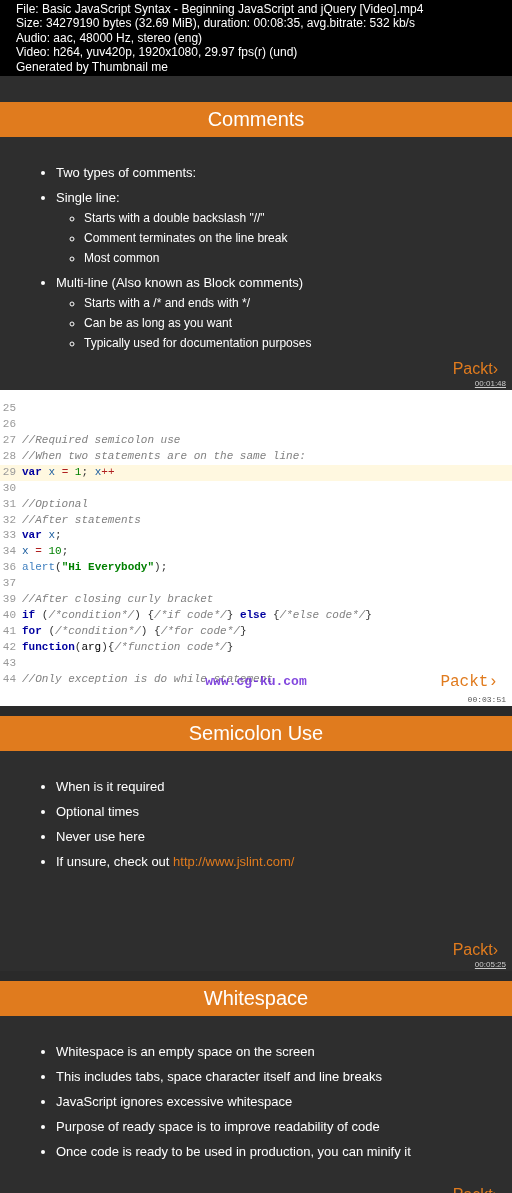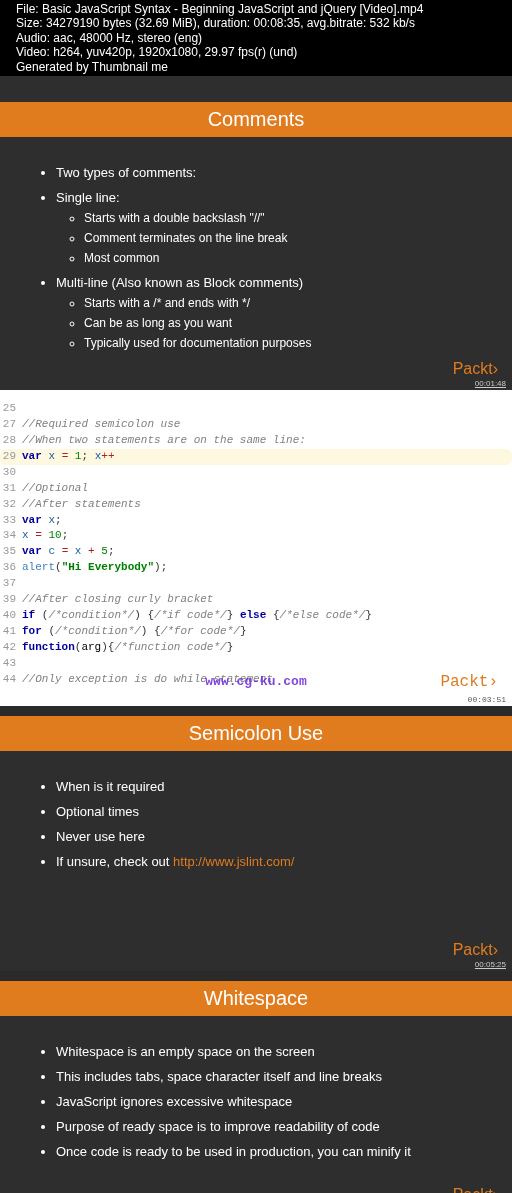--- a/index.html
+++ b/index.html
@@ -56,21 +56,21 @@
     .code-block {
       background: #fff;
       color: #333;
       font-family: Consolas, "Courier New", monospace;
       font-size: 11px;
       position: relative;
       padding: 11px 0 18px 0;
       line-height: 1.45;
     }
     .code-line { display: flex; }
-    .code-line.hl { background: #fff8e0; border-radius: 6px; }
+    .code-line.hl { background: #fff8e0; }
     .ln {
       width: 22px;
       text-align: right;
       color: #999;
       padding-right: 6px;
       flex-shrink: 0;
       user-select: none;
     }
     .code { white-space: pre; }
     .c-comment { color: #808080; font-style: italic; }
@@ -149,20 +149,24 @@
   <div class="packt-logo">Packt›</div>
   <div class="timestamp">00:01:48</div>
 </div>
 
 <div class="code-block" id="code-block">
     <div class="code-line">
       <span class="ln">25</span>
       <span class="code"></span>
     </div>
     <div class="code-line">
+      <span class="ln">26</span>
+      <span class="code"></span>
+    </div>
+    <div class="code-line">
       <span class="ln">27</span>
       <span class="code"><span class="c-comment">//Required semicolon use</span></span>
     </div>
     <div class="code-line">
       <span class="ln">28</span>
       <span class="code"><span class="c-comment">//When two statements are on the same line:</span></span>
     </div>
     <div class="code-line hl">
       <span class="ln">29</span>
       <span class="code"><span class="c-kw">var</span> <span class="c-var">x</span> <span class="c-op">=</span> <span class="c-num">1</span>; <span class="c-var">x</span><span class="c-op">++</span></span>
@@ -179,24 +183,20 @@
       <span class="ln">32</span>
       <span class="code"><span class="c-comment">//After statements</span></span>
     </div>
     <div class="code-line">
       <span class="ln">33</span>
       <span class="code"><span class="c-kw">var</span> <span class="c-var">x</span>;</span>
     </div>
     <div class="code-line">
       <span class="ln">34</span>
       <span class="code"><span class="c-var">x</span> <span class="c-op">=</span> <span class="c-num">10</span>;</span>
-    </div>
-    <div class="code-line">
-      <span class="ln">35</span>
-      <span class="code"><span class="c-kw">var</span> <span class="c-var">c</span> <span class="c-op">=</span> <span class="c-var">x</span> <span class="c-op">+</span> <span class="c-num">5</span>;</span>
     </div>
     <div class="code-line">
       <span class="ln">36</span>
       <span class="code"><span class="c-func">alert</span>(<span class="c-str">"Hi Everybody"</span>);</span>
     </div>
     <div class="code-line">
       <span class="ln">37</span>
       <span class="code"></span>
     </div>
     <div class="code-line">

